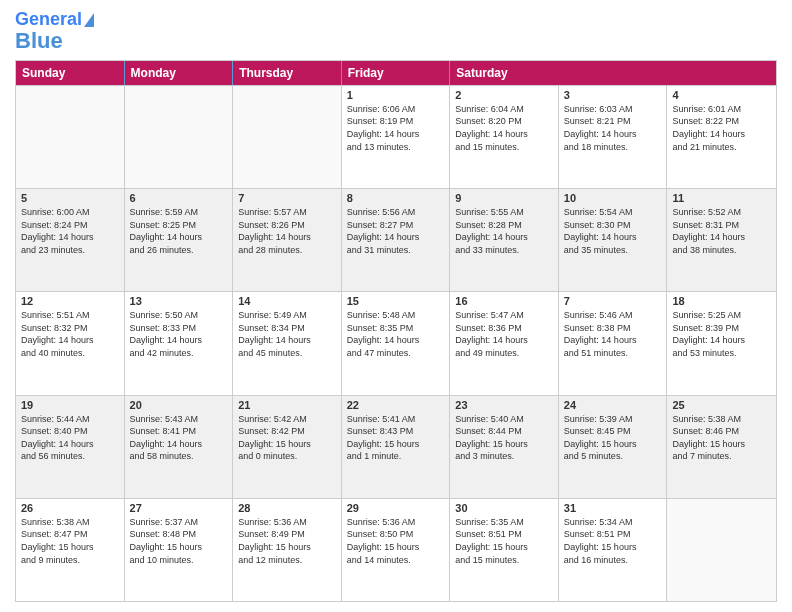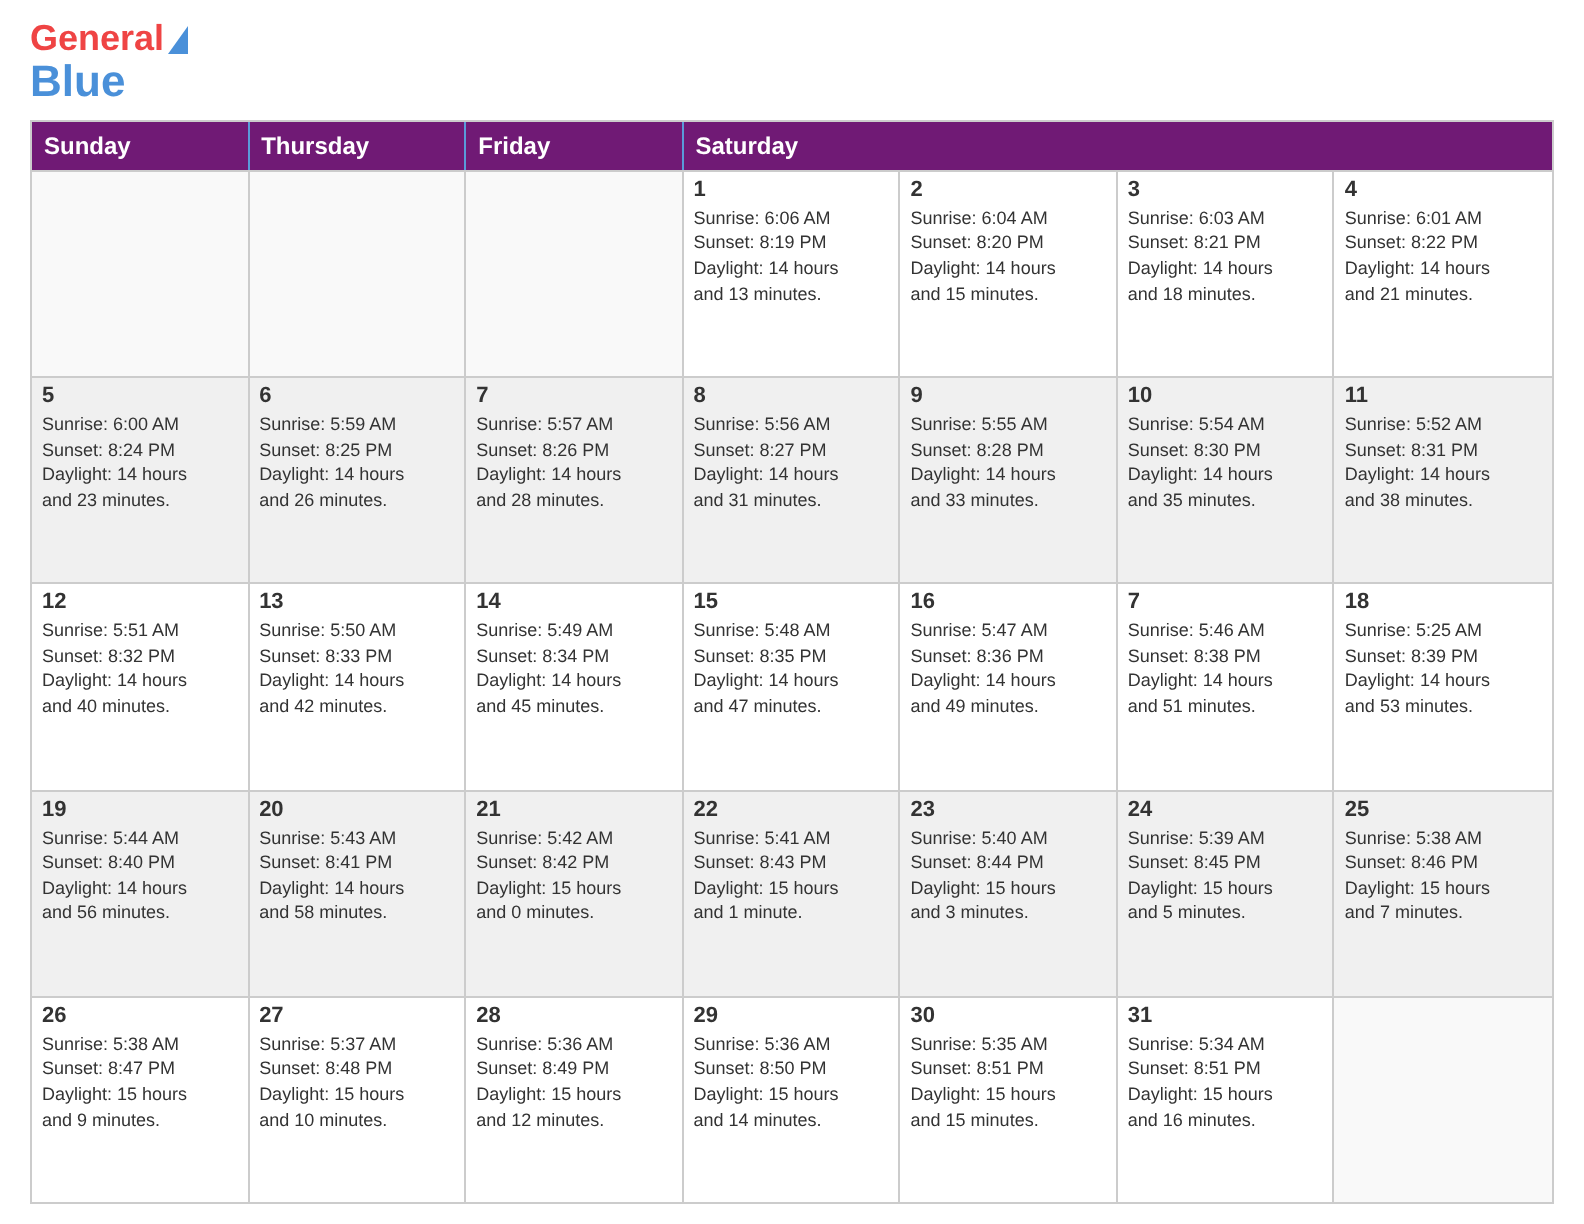--- a/index.html
+++ b/index.html
@@ -60,21 +60,21 @@
     }
     .calendar {
       flex: 1;
       display: flex;
       flex-direction: column;
       border: 1px solid #ccc;
     }
     .cal-header {
       display: grid;
       grid-template-columns: repeat(7, 1fr);
-      background: #701a75;
+      background: #be185d;
     }
     .cal-header-cell {
       color: #fff;
       font-weight: bold;
       font-size: 12px;
       padding: 5px 6px;
       text-align: left;
       border-right: 1px solid #5a9ad9;
     }
     .cal-header-cell:last-child { border-right: none; }
@@ -112,36 +112,37 @@
     }
   </style>
 </head>
 <body>
 
 <div class="page">
   <div class="header">
     <div class="logo">
       <div style="display:flex; align-items:center;">
         <span class="logo-text">
-          <span style="color:#ef4444;">General</span><span class="logo-triangle"></span>
+          <span style="color:#3b82f6;">General</span><span class="logo-triangle"></span>
         </span>
       </div>
       <div style="display:flex; align-items:center; margin-top:-2px;">
         <span style="font-size:22px; font-weight:bold; color:#4a90d9;">Blue</span>
       </div>
     </div>
     <div class="title-section">
       <div class="main-title"></div>
       <div class="subtitle"></div>
     </div>
   </div>
 
   <div class="calendar">
     <div class="cal-header">
       <div class="cal-header-cell">Sunday</div>
+      <div class="cal-header-cell">Monday</div>
       <div class="cal-header-cell">Thursday</div>
       <div class="cal-header-cell">Friday</div>
       <div class="cal-header-cell">Saturday</div>
     </div>
     <div class="cal-body" id="cal-body">
     <div class="cal-row">
           <div class="cal-cell empty"></div>
           <div class="cal-cell empty"></div>
           <div class="cal-cell empty"></div>
           <div class="cal-cell">

